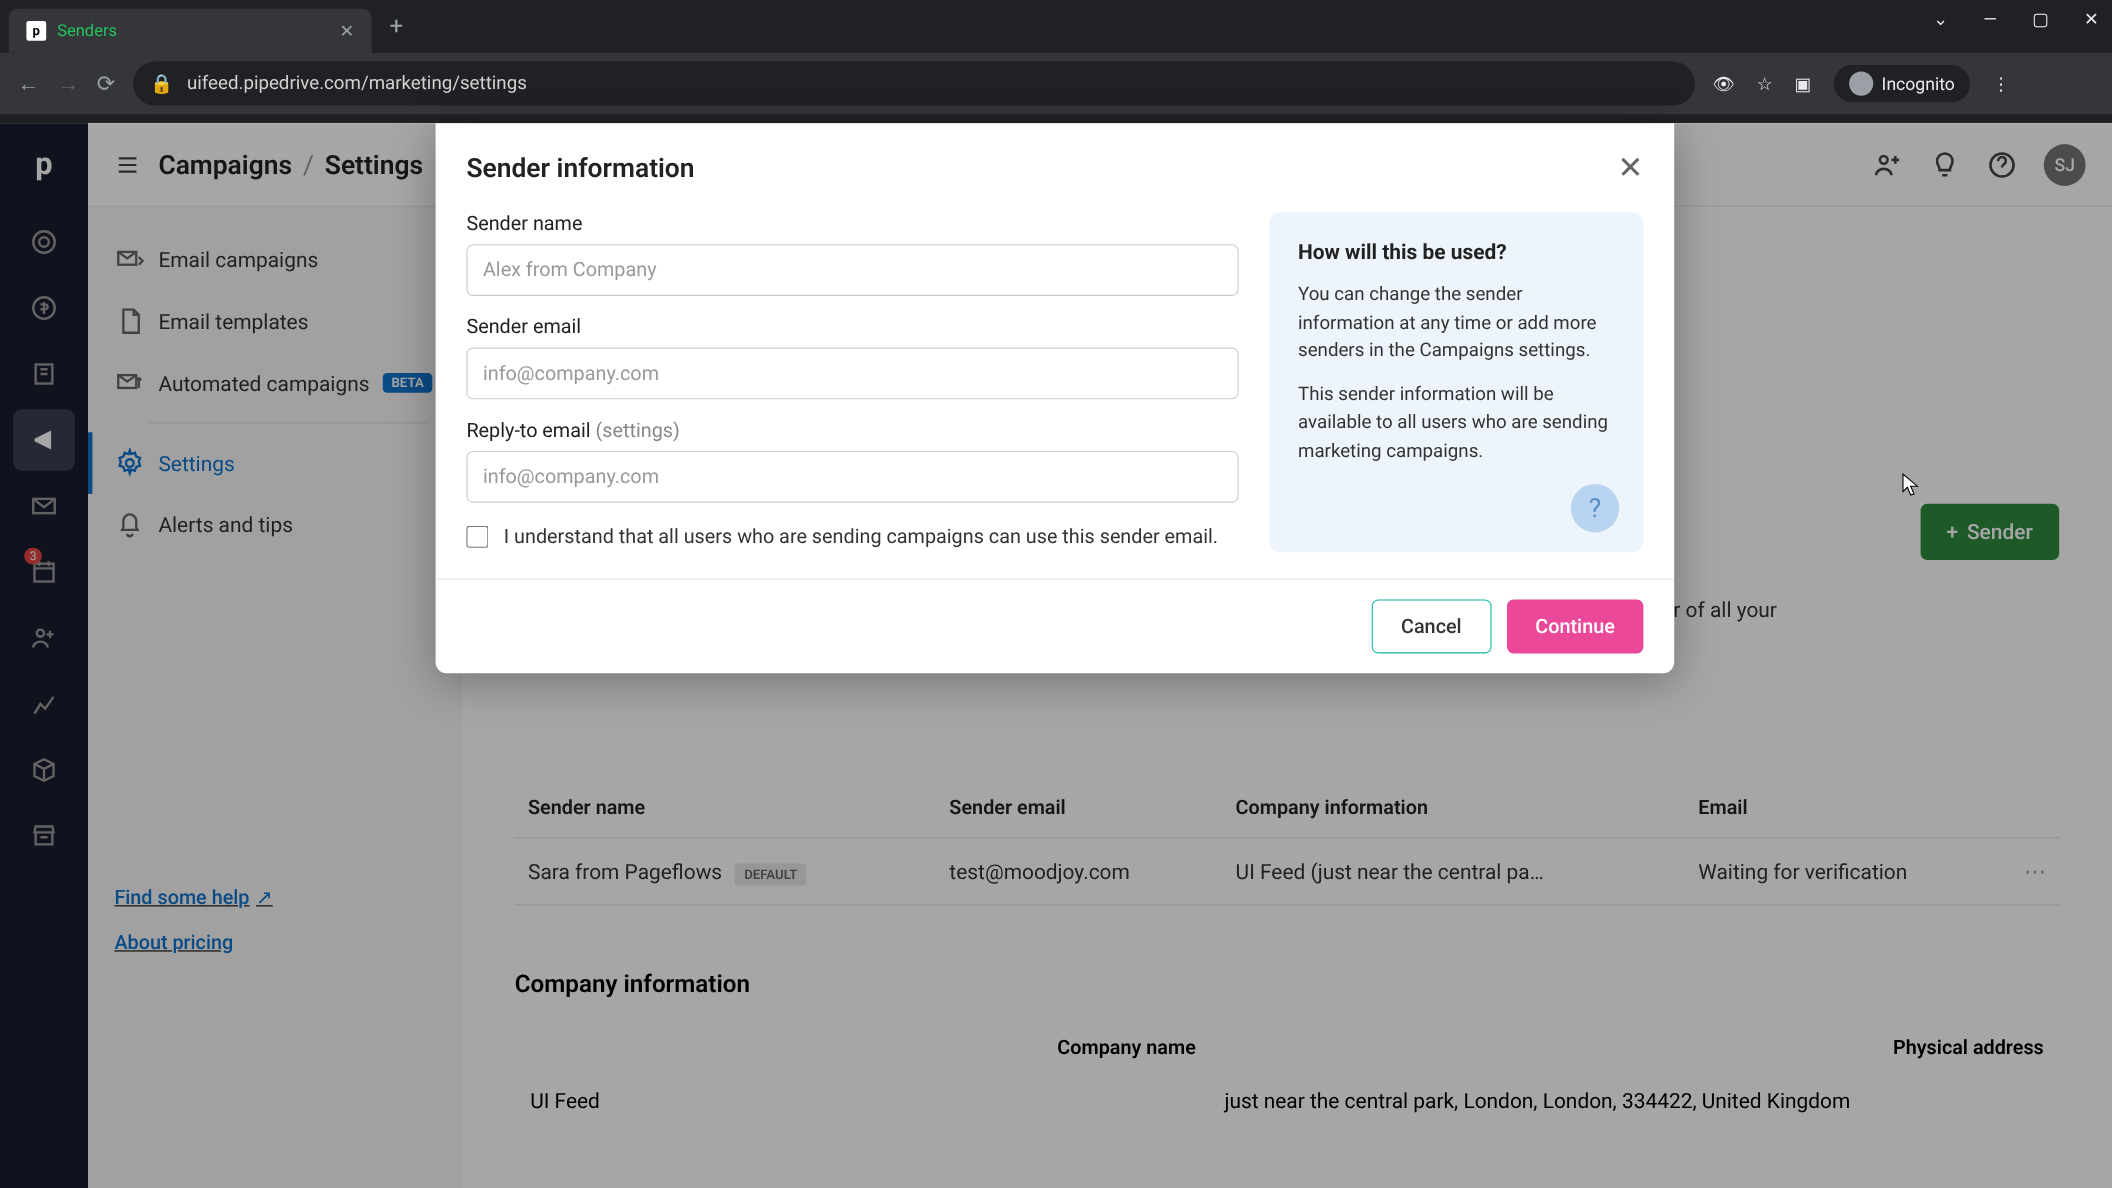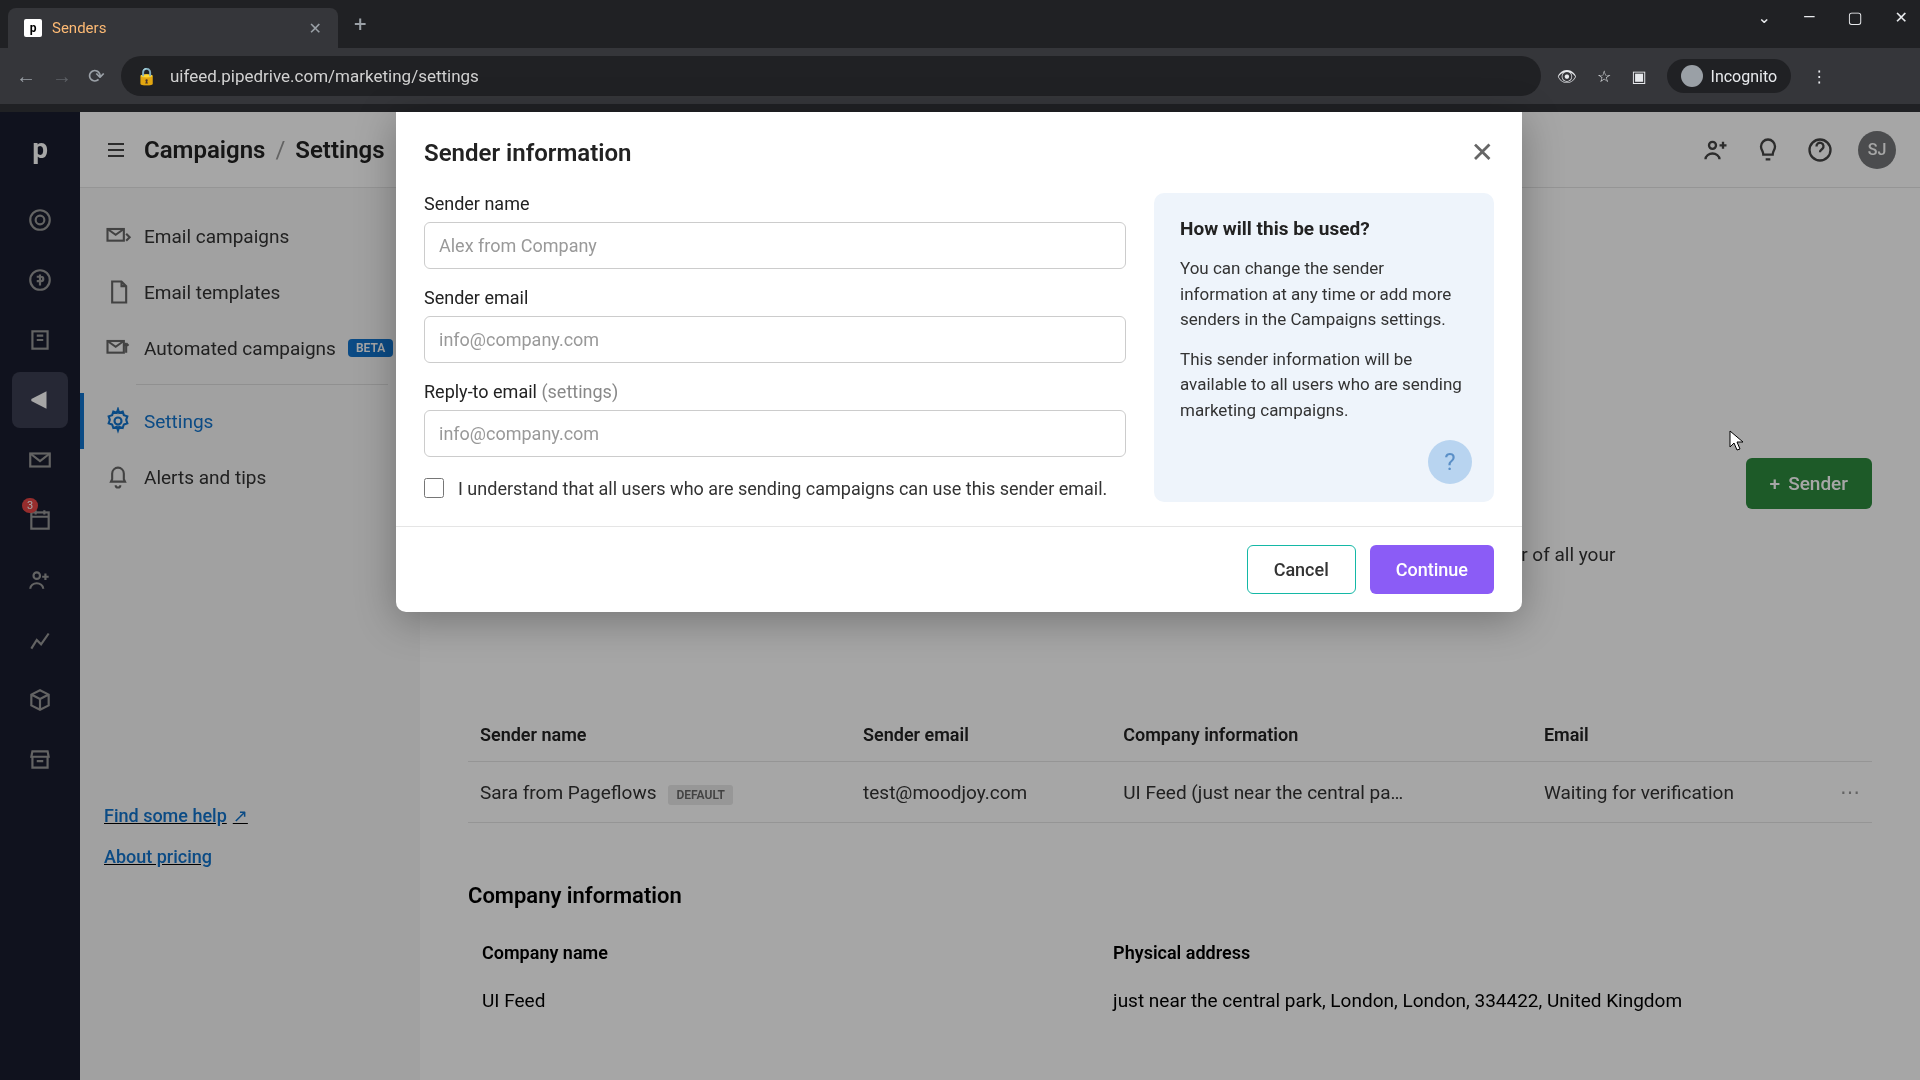--- a/index.html
+++ b/index.html
@@ -3,21 +3,21 @@
 <meta charset="utf-8">
 <style>
 * { margin: 0; padding: 0; box-sizing: border-box; font-family: -apple-system, BlinkMacSystemFont, "Segoe UI", Roboto, sans-serif; }
 body { width: 1920px; height: 1080px; overflow: hidden; background: #000; position: relative; }
 
 
 .browser-chrome { background: #202124; height: 112px; width: 100%; }
 .tab-bar { display: flex; align-items: center; height: 48px; padding: 0 8px; }
 .tab { display: flex; align-items: center; background: #35363a; border-radius: 8px 8px 0 0; padding: 0 16px; height: 40px; margin-top: 8px; width: 330px; gap: 10px; }
 .tab-favicon { width: 18px; height: 18px; background: #fff; border-radius: 2px; display: flex; align-items: center; justify-content: center; font-size: 12px; font-weight: bold; color: #000; }
-.tab-title { color: #fdba74; font-size: 15px; flex: 1; }
+.tab-title { color: #22c55e; font-size: 15px; flex: 1; }
 .tab-close { color: #9aa0a6; font-size: 16px; cursor: pointer; }
 .new-tab { color: #9aa0a6; font-size: 22px; margin-left: 16px; cursor: pointer; }
 .window-controls { position: absolute; right: 12px; top: 8px; display: flex; gap: 32px; color: #e8eaed; font-size: 16px; }
 .window-controls span { cursor: pointer; }
 
 .toolbar { display: flex; align-items: center; height: 56px; background: #35363a; padding: 0 16px; gap: 16px; }
 .nav-btn { color: #9aa0a6; font-size: 20px; cursor: pointer; }
 .url-bar { flex: 1; background: #202124; border-radius: 20px; height: 40px; display: flex; align-items: center; padding: 0 16px; gap: 12px; color: #e8eaed; font-size: 17px; max-width: 1420px; }
 .url-lock { color: #9aa0a6; }
 .url-text { color: #d1d1d1; }
@@ -66,21 +66,21 @@
 .page-text-behind { position: absolute; top: 355px; left: 970px; right: 48px; font-size: 19px; color: #333; }
 .section-title { font-size: 22px; font-weight: 600; margin-bottom: 20px; }
 
 .data-table { width: 100%; border-collapse: collapse; margin-top: 480px; }
 .data-table th { text-align: left; padding: 16px 12px; font-size: 18px; font-weight: 600; color: #222; border-bottom: 1px solid #e5e5e5; }
 .data-table td { padding: 18px 12px; font-size: 19px; color: #333; border-bottom: 1px solid #e5e5e5; }
 .default-badge { background: #e8e8e8; color: #666; font-size: 12px; padding: 3px 8px; border-radius: 3px; font-weight: 600; margin-left: 12px; }
 .row-menu { color: #999; cursor: pointer; font-size: 20px; }
 .section2 { margin-top: 60px; }
 .comp-table { width: 100%; }
-.comp-table th { text-align: left; padding: 12px; font-size: 18px; font-weight: 600; }
+.comp-table th { text-align: right; padding: 12px; font-size: 18px; font-weight: 600; }
 .comp-table td { padding: 12px; font-size: 19px; }
 
 
 .overlay { position: absolute; top: 112px; left: 0; right: 0; bottom: 0; background: rgba(0,0,0,0.35); }
 .modal { position: absolute; top: 112px; left: 396px; width: 1126px; background: #fff; border-radius: 0 0 10px 10px; box-shadow: 0 8px 40px rgba(0,0,0,0.3); }
 .modal-header { display: flex; align-items: center; justify-content: space-between; padding: 24px 28px; }
 .modal-title { font-size: 24px; font-weight: 600; color: #222; }
 .modal-close { font-size: 28px; color: #666; cursor: pointer; background: none; border: none; }
 .modal-body { display: flex; gap: 28px; padding: 0 28px 24px; }
 .form-col { flex: 1; }
@@ -92,21 +92,21 @@
 .checkbox-row { display: flex; gap: 14px; align-items: flex-start; margin-top: 10px; }
 .checkbox-row input { width: 20px; height: 20px; margin-top: 3px; }
 .checkbox-row label { font-size: 18px; color: #333; line-height: 1.5; }
 .info-col { width: 340px; background: #eef4fb; border-radius: 10px; padding: 24px 26px; position: relative; }
 .info-title { font-size: 19px; font-weight: 700; margin-bottom: 16px; color: #222; }
 .info-text { font-size: 17px; color: #333; line-height: 1.5; margin-bottom: 14px; }
 .info-bulb { position: absolute; bottom: 18px; right: 22px; width: 44px; height: 44px; background: #b8d4f0; border-radius: 50%; display: flex; align-items: center; justify-content: center; color: #5a8fc7; font-size: 24px; }
 .modal-footer { border-top: 1px solid #e5e5e5; padding: 18px 28px; display: flex; justify-content: flex-end; gap: 14px; }
 .btn { padding: 13px 26px; border-radius: 6px; font-size: 18px; font-weight: 500; cursor: pointer; border: none; }
 .btn-cancel { background: #fff; border: 1px solid #14b8a6; color: #333; }
-.btn-continue { background: #8b5cf6; color: #fff; }
+.btn-continue { background: #ec4899; color: #fff; }
 
 .cursor { position: absolute; top: 430px; left: 1729px; width: 16px; height: 22px; pointer-events: none; z-index: 999; }
 
 svg { display: block; }
 </style>
 </head>
 <body>
 
 <div class="browser-chrome">
   <div class="tab-bar">

